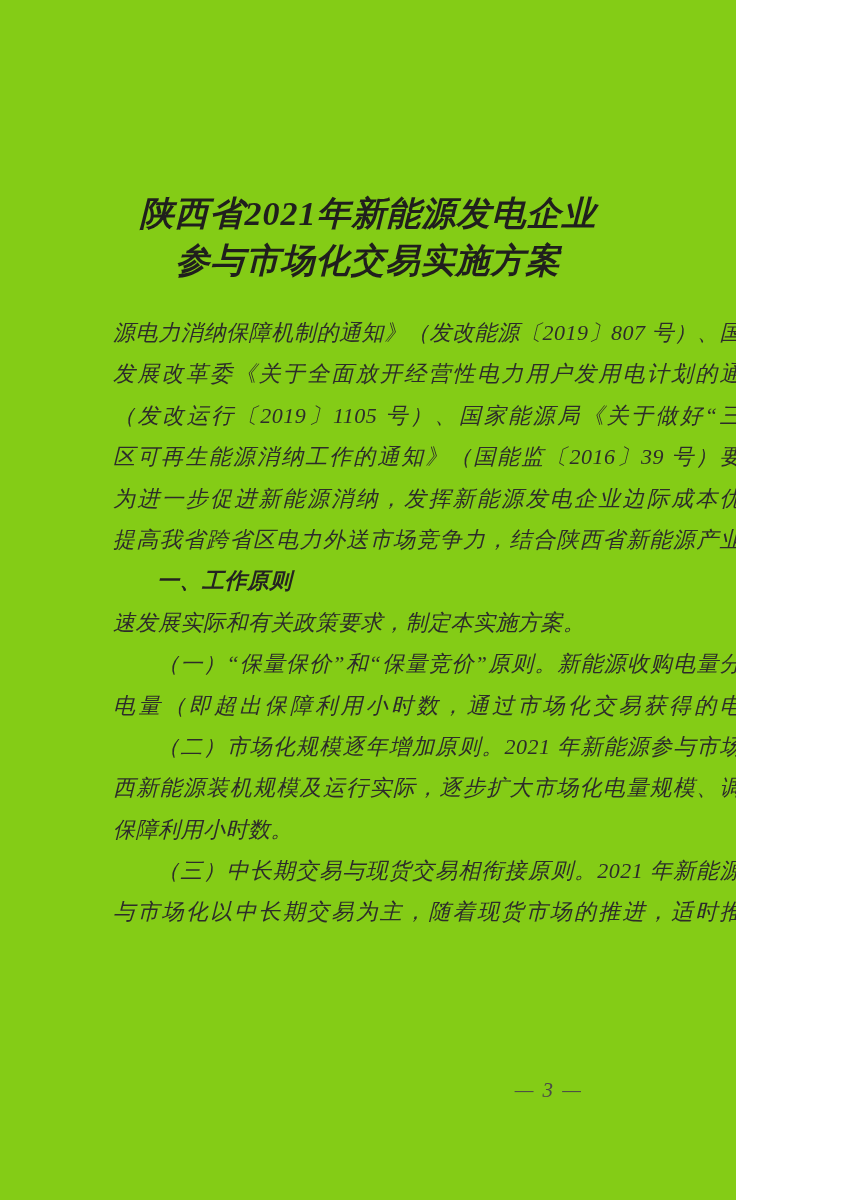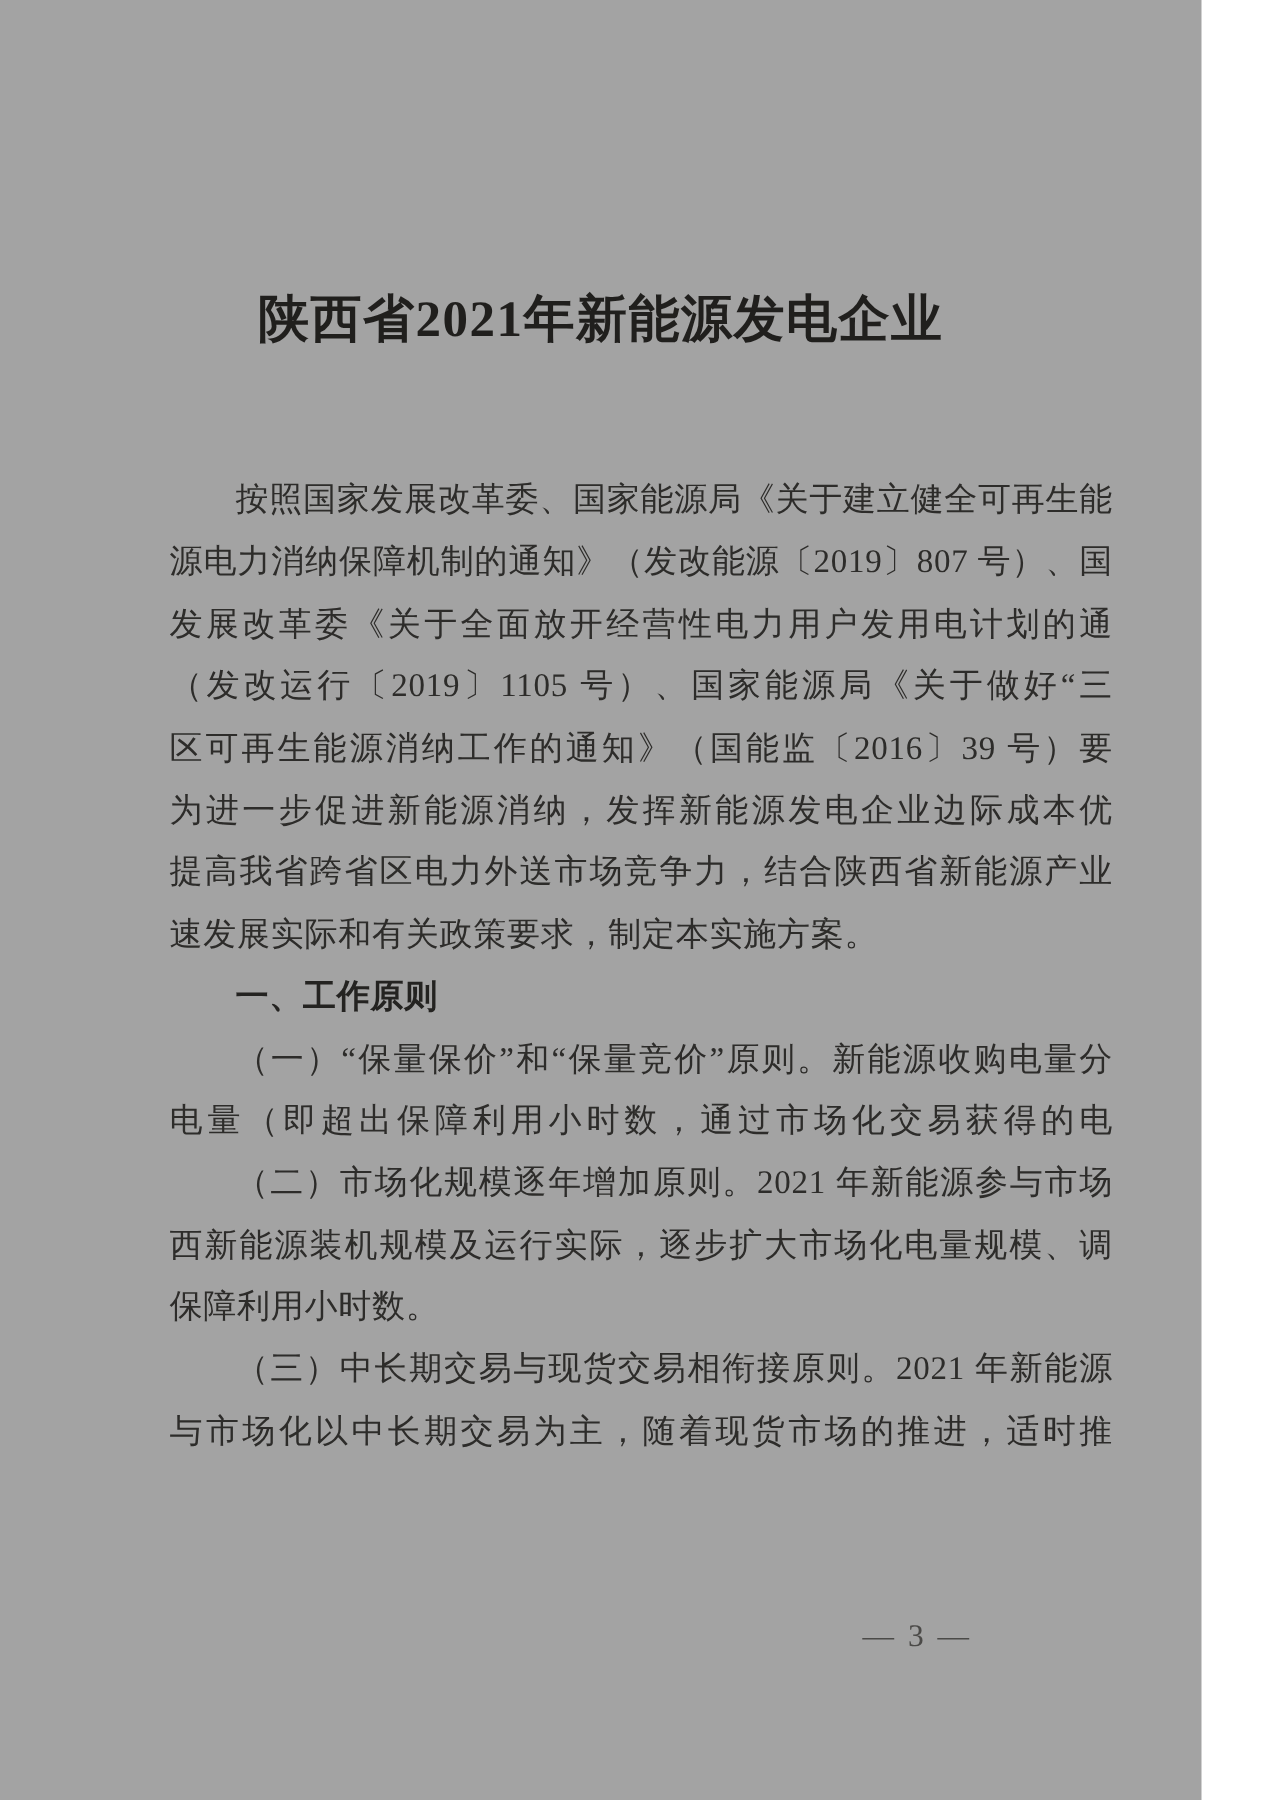--- a/index.html
+++ b/index.html
@@ -2,25 +2,26 @@
 <html><head>
 <meta charset="utf-8">
 <style>
   html, body {
     margin: 0;
     padding: 0;
     background: #ffffff;
   }
   .page {
     position: relative;
-    width: 801px;
+    width: 736px;
     height: 1200px;
-    background: #a3a3a3;
+    background: #84cc16;
     overflow: hidden;
     font-family: "Liberation Serif", serif;
+    font-style: italic;
   }
   .title-block {
     position: absolute;
     top: 190px;
     left: 0;
     width: 100%;
     text-align: center;
   }
   .title-line {
     font-size: 34px;
@@ -66,32 +67,32 @@
     color: #4b4a48;
   }
 </style>
 </head>
 <body>
 
 <div class="page">
 
   <div class="title-block">
     <div class="title-line">陕西省2021年新能源发电企业</div>
+    <div class="title-line">参与市场化交易实施方案</div>
   </div>
 
   <div class="body-block">
-    <div class="line indent">按照国家发展改革委、国家能源局《关于建立健全可再生能</div>
     <div class="line">源电力消纳保障机制的通知》（发改能源〔2019〕807 号）、国家</div>
     <div class="line">发展改革委《关于全面放开经营性电力用户发用电计划的通知》</div>
     <div class="line">（发改运行〔2019〕1105 号）、国家能源局《关于做好“三北”地</div>
     <div class="line">区可再生能源消纳工作的通知》（国能监〔2016〕39 号）要求，</div>
     <div class="line">为进一步促进新能源消纳，发挥新能源发电企业边际成本优势，</div>
     <div class="line">提高我省跨省区电力外送市场竞争力，结合陕西省新能源产业快</div>
+    <div class="line indent heading">一、工作原则</div>
     <div class="line para-end">速发展实际和有关政策要求，制定本实施方案。</div>
-    <div class="line indent heading">一、工作原则</div>
     <div class="line indent">（一）“保量保价”和“保量竞价”原则。新能源收购电量分为：</div>
     <div class="line para-end">电量（即超出保障利用小时数，通过市场化交易获得的电量）。</div>
     <div class="line indent">（二）市场化规模逐年增加原则。2021 年新能源参与市场化</div>
     <div class="line">西新能源装机规模及运行实际，逐步扩大市场化电量规模、调整</div>
     <div class="line para-end">保障利用小时数。</div>
     <div class="line indent">（三）中长期交易与现货交易相衔接原则。2021 年新能源参</div>
     <div class="line">与市场化以中长期交易为主，随着现货市场的推进，适时推进、</div>
   </div>
 
   <div class="page-number">— 3 —</div>

